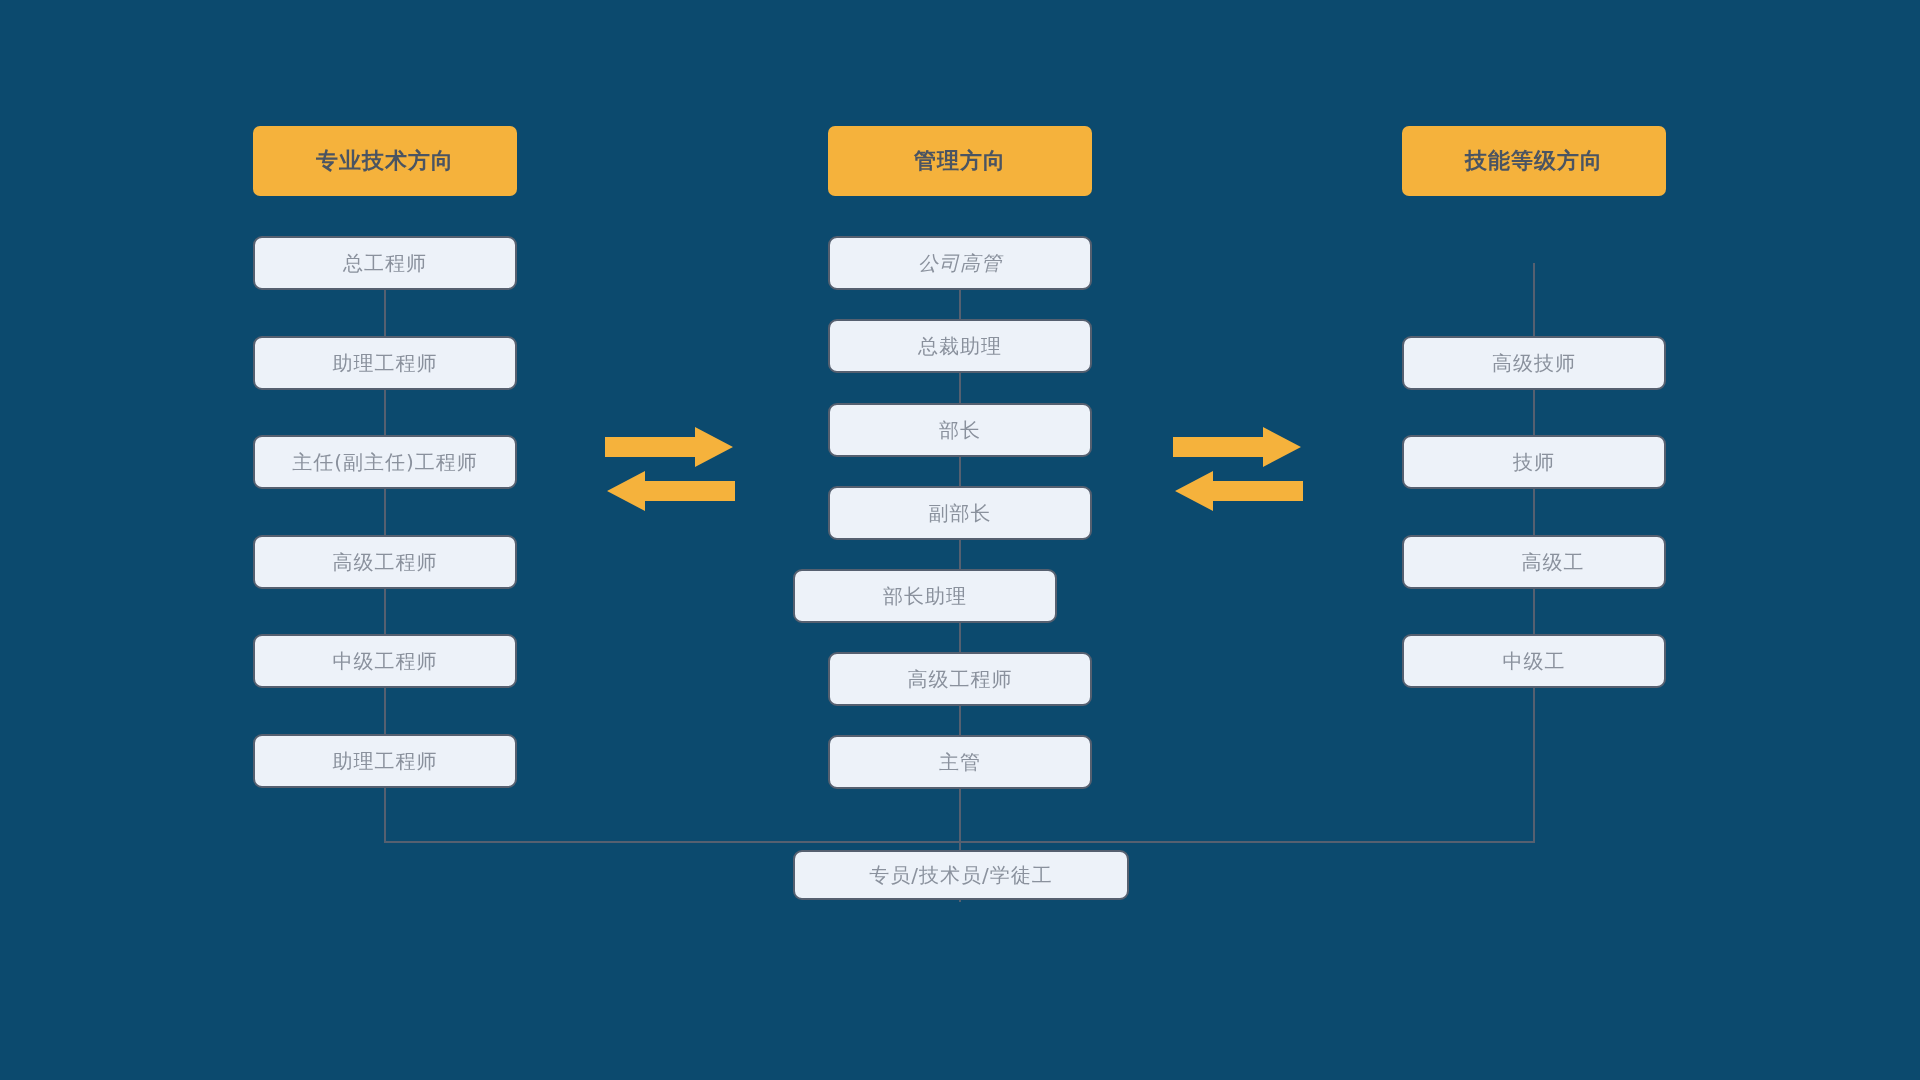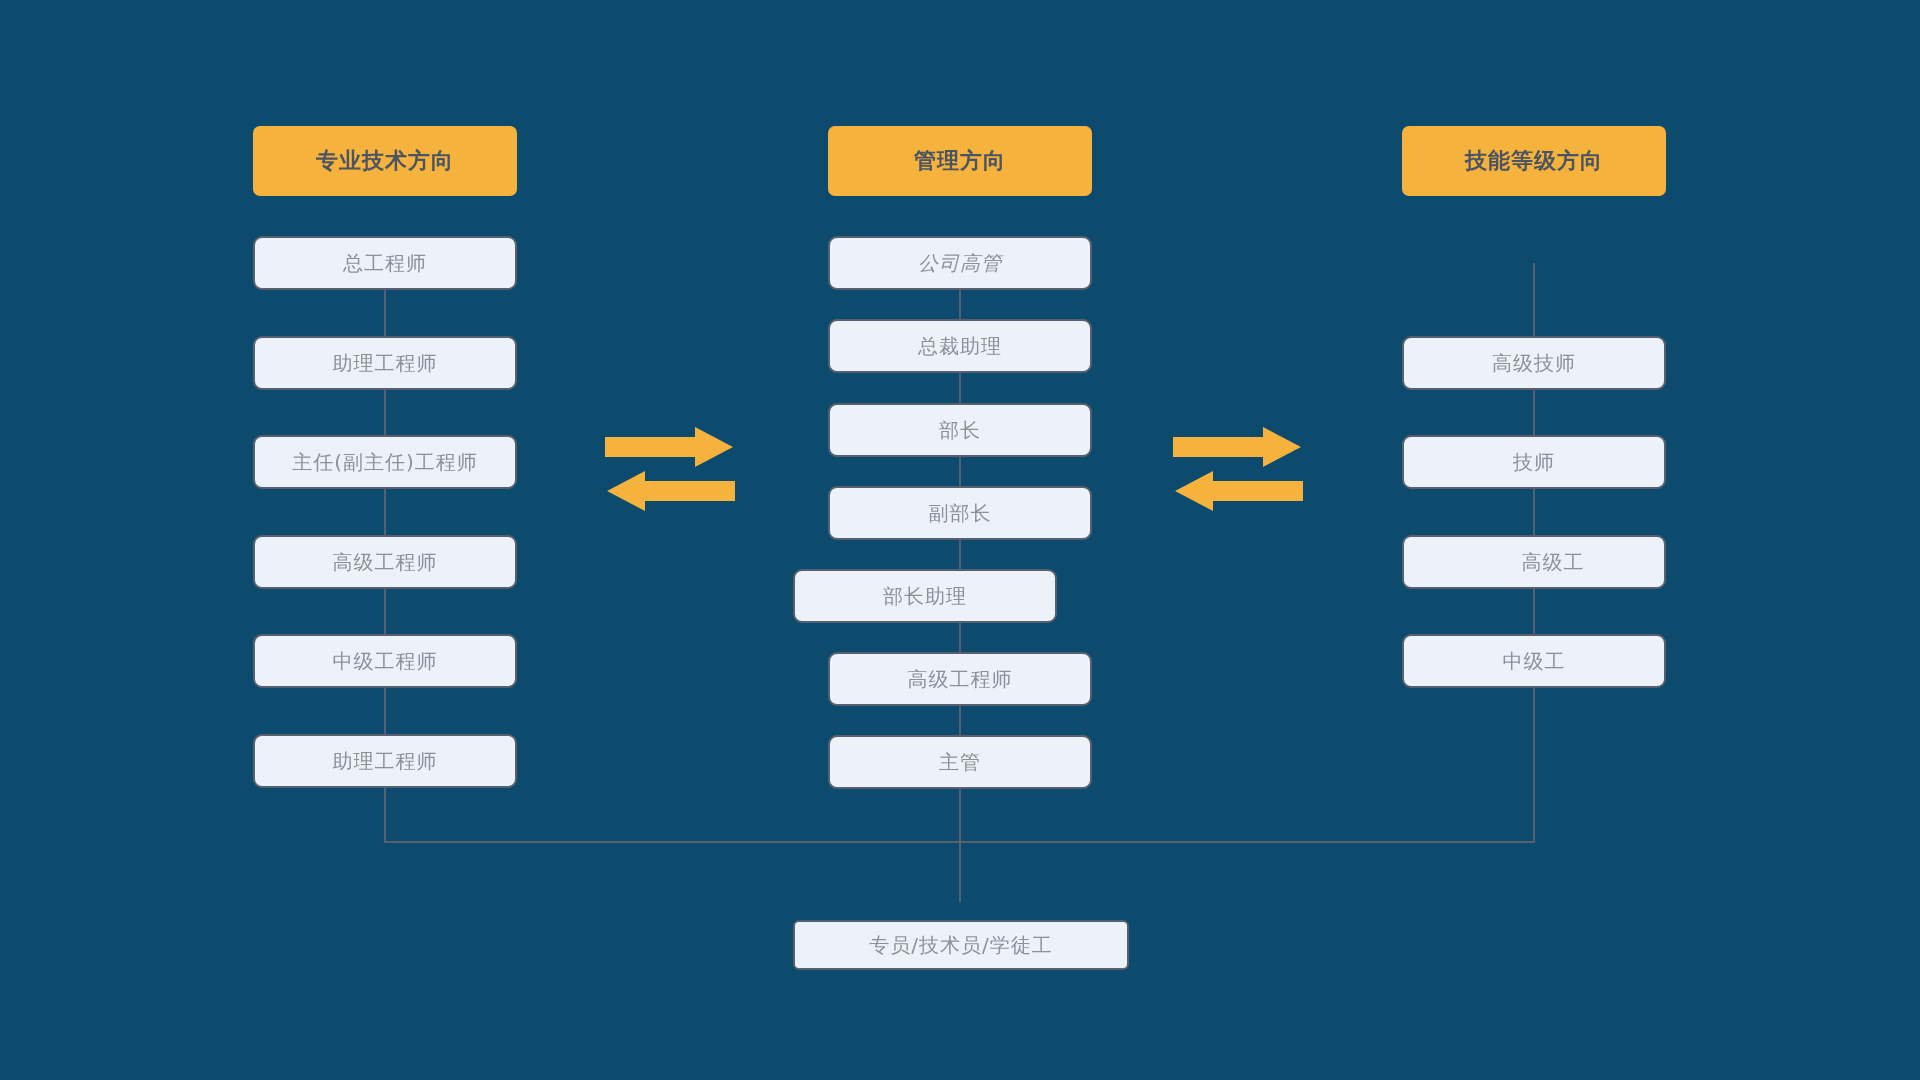--- a/index.html
+++ b/index.html
@@ -70,21 +70,21 @@
   <div class="node" style="left:828px;top:486px;">副部长</div>
   <div class="node" style="left:785px;top:569px;margin-left:8px;">部长助理</div>
   <div class="node" style="left:828px;top:652px;">高级工程师</div>
   <div class="node" style="left:828px;top:735px;">主管</div>
 
   <div class="node" style="left:1402px;top:336px;">高级技师</div>
   <div class="node" style="left:1402px;top:435px;">技师</div>
   <div class="node" style="left:1402px;top:535px;padding-left:38px;">高级工</div>
   <div class="node" style="left:1402px;top:634px;">中级工</div>
 
-  <div class="node wide" style="left:793px;top:920px;border-radius:6px;">专员/技术员/学徒工</div>
+  <div class="node wide" style="left:793px;top:850px;">专员/技术员/学徒工</div>
 
   <svg class="arrows" style="left:600px;top:424px;" viewBox="0 0 140 90" aria-hidden="true">
     <path d="M5 13 H95 V3 L133 23 L95 43 V33 H5 Z" fill="#F5B23C"></path>
     <path d="M135 57 H45 V47 L7 67 L45 87 V77 H135 Z" fill="#F5B23C"></path>
   </svg>
   <svg class="arrows" style="left:1168px;top:424px;" viewBox="0 0 140 90" aria-hidden="true">
     <path d="M5 13 H95 V3 L133 23 L95 43 V33 H5 Z" fill="#F5B23C"></path>
     <path d="M135 57 H45 V47 L7 67 L45 87 V77 H135 Z" fill="#F5B23C"></path>
   </svg>
 

